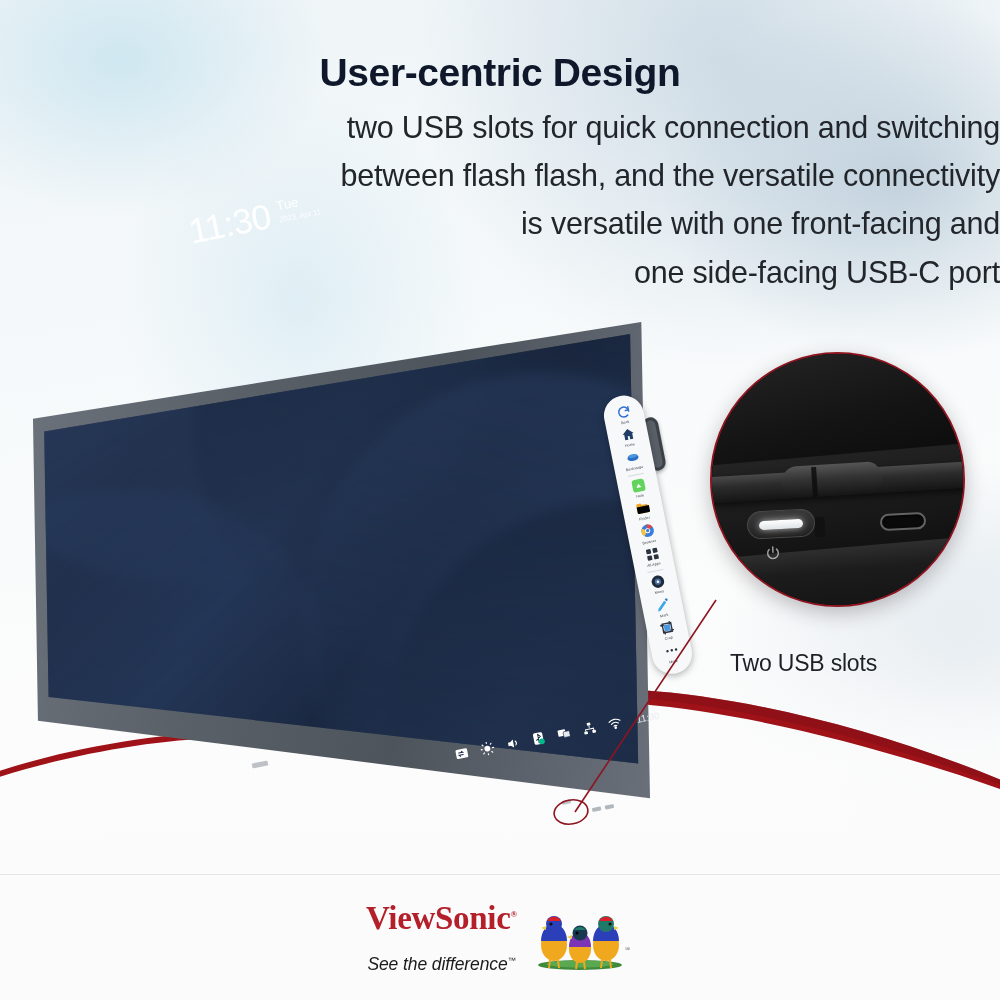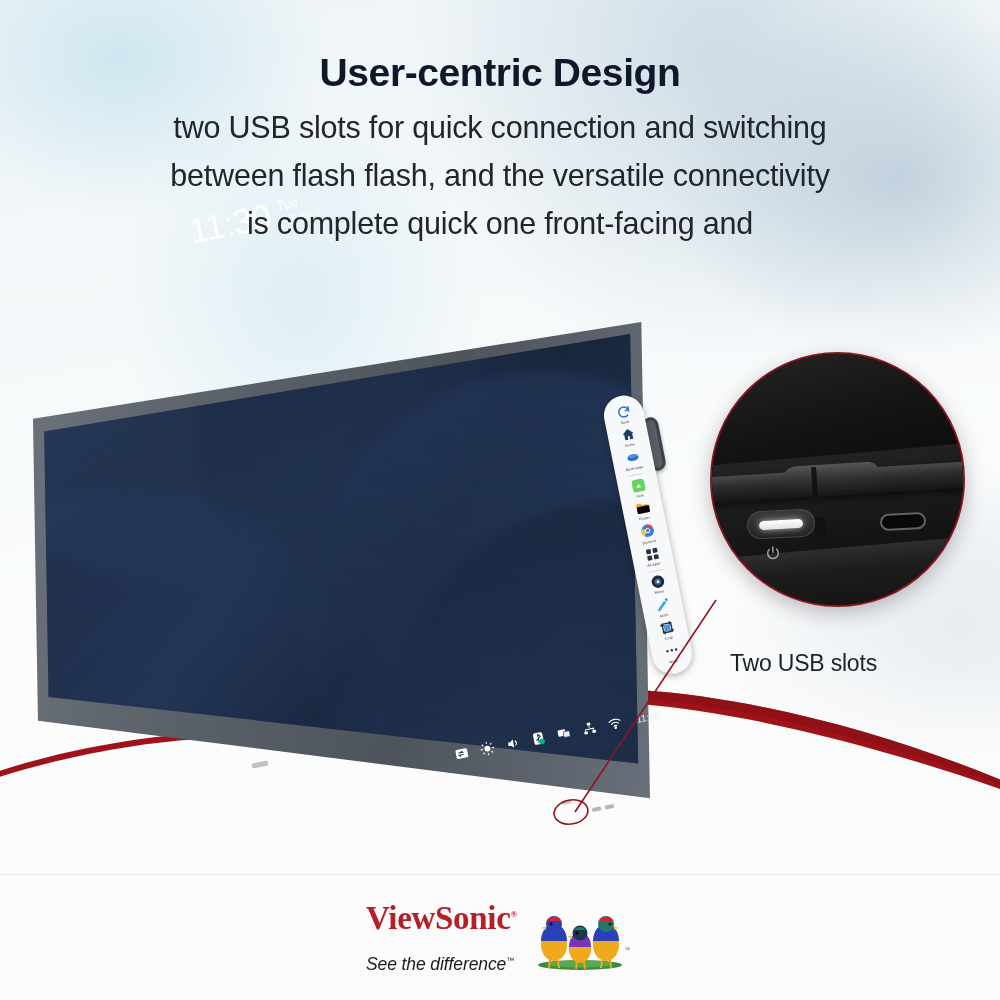--- a/index.html
+++ b/index.html
@@ -39,21 +39,21 @@
   }
   #title {
     font-size:39px; font-weight:bold; letter-spacing:-.4px;
     line-height:1.08; color:#0f172a;
   }
   #subtitle {
     margin-top:9px;
     font-size:30.5px; font-weight:300; line-height:1.58;
     color:#22262b; letter-spacing:-.2px;
   }
-  #subtitle div { white-space:nowrap; }
+  #subtitle div { white-space:nowrap;text-align:right; }
 
   
   #display-wrap {
     position:absolute; left:28px; top:322px;
     width:640px; height:510px; z-index:10;
   }
   #panel {
     position:absolute; left:0; top:0; width:622px; height:496px;
     clip-path: polygon(0.8% 19.5%, 98.6% 0%, 100% 96%, 1.6% 80.4%);
     background:linear-gradient(100deg,#6d737c 0%,#5b6169 30%,#4e545c 62%,#6a707a 100%);
@@ -254,21 +254,21 @@
     position:absolute; left:730px; top:650px; z-index:19;
     font-size:23px; font-weight:300; color:#1d2126; letter-spacing:-.2px;
     white-space:nowrap;
   }
 
   
   #logo {
     position:absolute; left:0; right:0; top:902px; z-index:20;
     display:flex; align-items:center; justify-content:center; gap:9px;
   }
-  #logo-text { text-align:left; }
+  #logo-text { text-align:center; }
   #logo-name {
     font-family:"Liberation Serif", serif;
     font-size:33px; font-weight:bold; color:#b4202a; line-height:1;
     letter-spacing:-.3px; position:relative;
   }
   #logo-reg { font-size:9px; vertical-align:super; }
   #logo-tag {
     font-family:"Liberation Sans", sans-serif;
     font-style:italic; font-size:17.5px; color:#1b1b1b;
     margin-top:19px; letter-spacing:-.1px;
@@ -281,21 +281,22 @@
 <body>
 
 <div id="bg"></div>
 <div id="bottomband"></div>
 
 <div id="headline">
   <div id="title">User-centric Design</div>
   <div id="subtitle">
     <div>two USB slots for quick connection and switching</div>
     <div>between flash flash, and the versatile connectivity</div>
-    <div>is complete quick one front-facing and</div>
+    <div>is versatile with one front-facing and</div>
+    <div>one side-facing USB-C port</div>
   </div>
 </div>
 
 <div id="ribbon-right">
   <svg viewBox="0 0 380 110" width="380" height="110">
     <path d="M0,6 C120,14 260,52 380,104 L380,112 C258,68 118,30 0,20 Z" fill="#9e1218"></path>
     <path d="M0,6 C120,14 260,52 380,104 L380,108 C258,62 118,24 0,14 Z" fill="#7f0e14" opacity=".5"></path>
   </svg>
 </div>
 <div id="ribbon-left">

